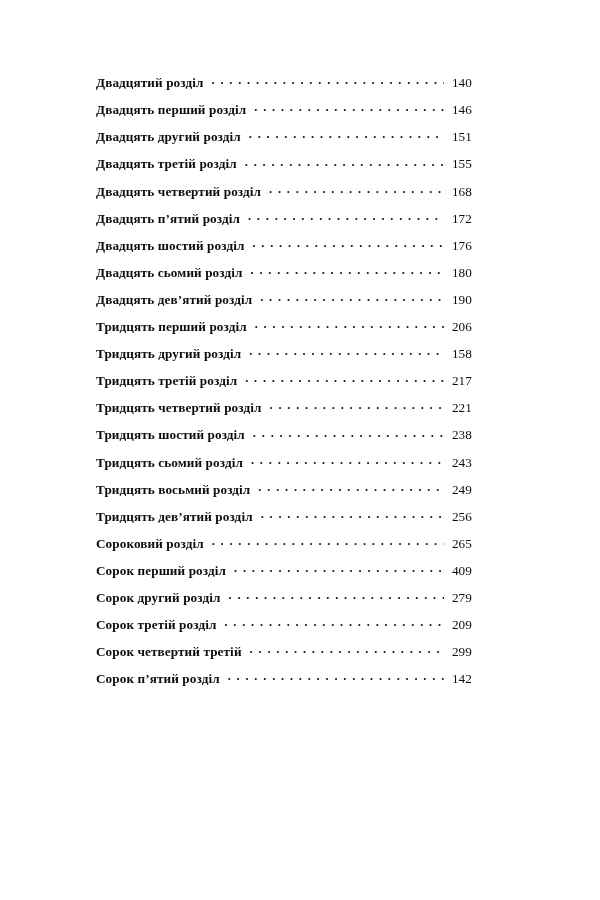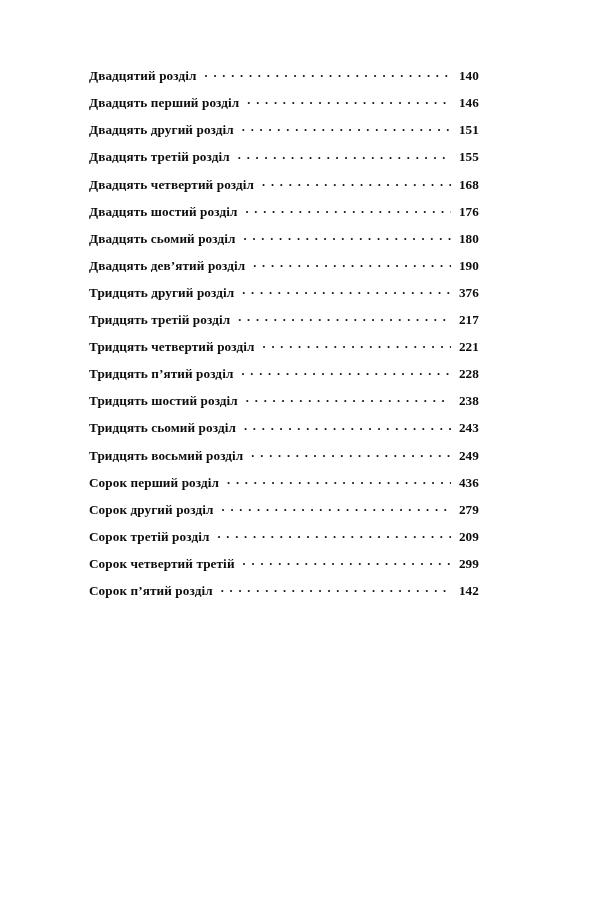--- a/index.html
+++ b/index.html
@@ -17,21 +17,21 @@
   .page {
     position: relative;
     width: 600px;
     height: 900px;
     box-sizing: border-box;
     padding: 66px 120px 0 88px;
     background: #ffffff;
   }
   .toc {
     list-style: none;
-    margin: 1px;
+    margin: 8px;
     padding: 0;
   }
   .toc-entry {
     display: flex;
     align-items: baseline;
     font-size: 13.2px;
     line-height: 1;
     height: 27.1px;
     white-space: nowrap;
   }
@@ -52,21 +52,21 @@
     position: absolute;
     left: 0;
     bottom: 0.04em;
     font-size: 12.4px;
     font-weight: bold;
     letter-spacing: 1.35px;
     color: #121212;
     white-space: nowrap;
   }
   .toc-page {
-    font-weight: bold;
+    font-weight: normal;
     text-align: right;
     min-width: 26px;
     letter-spacing: 0.1px;
   }
 </style>
 </head>
 <body>
 
 <div class="page">
   <ul class="toc" id="toc-list">
@@ -89,73 +89,88 @@
         <span class="toc-title">Двадцять третій розділ</span>
         <span class="toc-leader"></span>
         <span class="toc-page">155</span>
       </li>
       <li class="toc-entry">
         <span class="toc-title">Двадцять четвертий розділ</span>
         <span class="toc-leader"></span>
         <span class="toc-page">168</span>
       </li>
       <li class="toc-entry">
+        <span class="toc-title">Двадцять п’ятий розділ</span>
+        <span class="toc-leader"></span>
+        <span class="toc-page">172</span>
+      </li>
+      <li class="toc-entry">
         <span class="toc-title">Двадцять шостий розділ</span>
         <span class="toc-leader"></span>
         <span class="toc-page">176</span>
       </li>
       <li class="toc-entry">
         <span class="toc-title">Двадцять сьомий розділ</span>
         <span class="toc-leader"></span>
         <span class="toc-page">180</span>
       </li>
       <li class="toc-entry">
         <span class="toc-title">Двадцять дев’ятий розділ</span>
         <span class="toc-leader"></span>
         <span class="toc-page">190</span>
       </li>
       <li class="toc-entry">
+        <span class="toc-title">Тридцять перший розділ</span>
+        <span class="toc-leader"></span>
+        <span class="toc-page">206</span>
+      </li>
+      <li class="toc-entry">
         <span class="toc-title">Тридцять другий розділ</span>
         <span class="toc-leader"></span>
-        <span class="toc-page">376</span>
+        <span class="toc-page">158</span>
       </li>
       <li class="toc-entry">
         <span class="toc-title">Тридцять третій розділ</span>
         <span class="toc-leader"></span>
         <span class="toc-page">217</span>
       </li>
       <li class="toc-entry">
         <span class="toc-title">Тридцять четвертий розділ</span>
         <span class="toc-leader"></span>
         <span class="toc-page">221</span>
-      </li>
-      <li class="toc-entry">
-        <span class="toc-title">Тридцять п’ятий розділ</span>
-        <span class="toc-leader"></span>
-        <span class="toc-page">228</span>
       </li>
       <li class="toc-entry">
         <span class="toc-title">Тридцять шостий розділ</span>
         <span class="toc-leader"></span>
         <span class="toc-page">238</span>
       </li>
       <li class="toc-entry">
         <span class="toc-title">Тридцять сьомий розділ</span>
         <span class="toc-leader"></span>
         <span class="toc-page">243</span>
       </li>
       <li class="toc-entry">
         <span class="toc-title">Тридцять восьмий розділ</span>
         <span class="toc-leader"></span>
         <span class="toc-page">249</span>
       </li>
       <li class="toc-entry">
+        <span class="toc-title">Тридцять дев’ятий розділ</span>
+        <span class="toc-leader"></span>
+        <span class="toc-page">256</span>
+      </li>
+      <li class="toc-entry">
+        <span class="toc-title">Сороковий розділ</span>
+        <span class="toc-leader"></span>
+        <span class="toc-page">265</span>
+      </li>
+      <li class="toc-entry">
         <span class="toc-title">Сорок перший розділ</span>
         <span class="toc-leader"></span>
-        <span class="toc-page">436</span>
+        <span class="toc-page">409</span>
       </li>
       <li class="toc-entry">
         <span class="toc-title">Сорок другий розділ</span>
         <span class="toc-leader"></span>
         <span class="toc-page">279</span>
       </li>
       <li class="toc-entry">
         <span class="toc-title">Сорок третій розділ</span>
         <span class="toc-leader"></span>
         <span class="toc-page">209</span>

